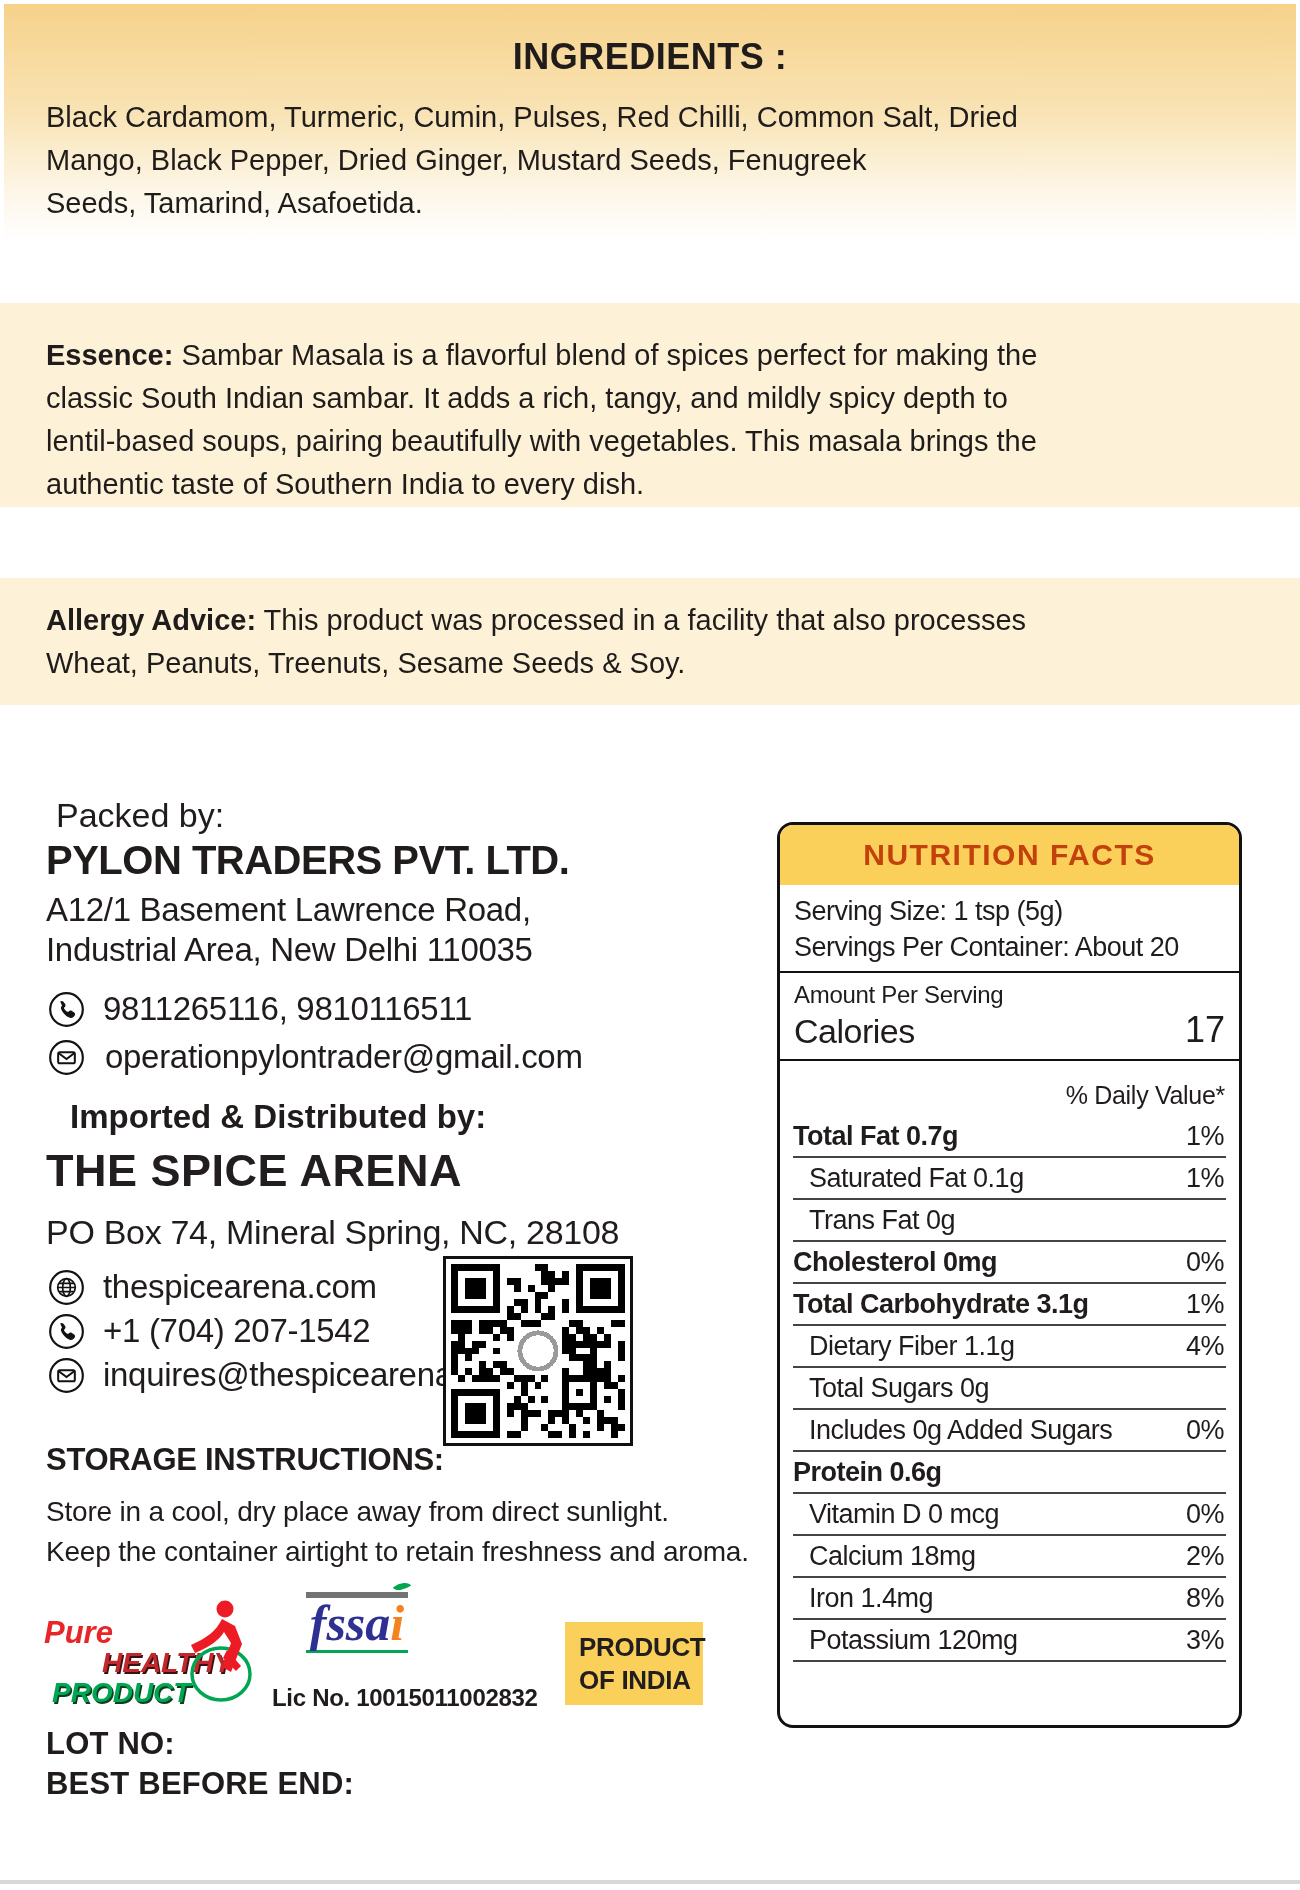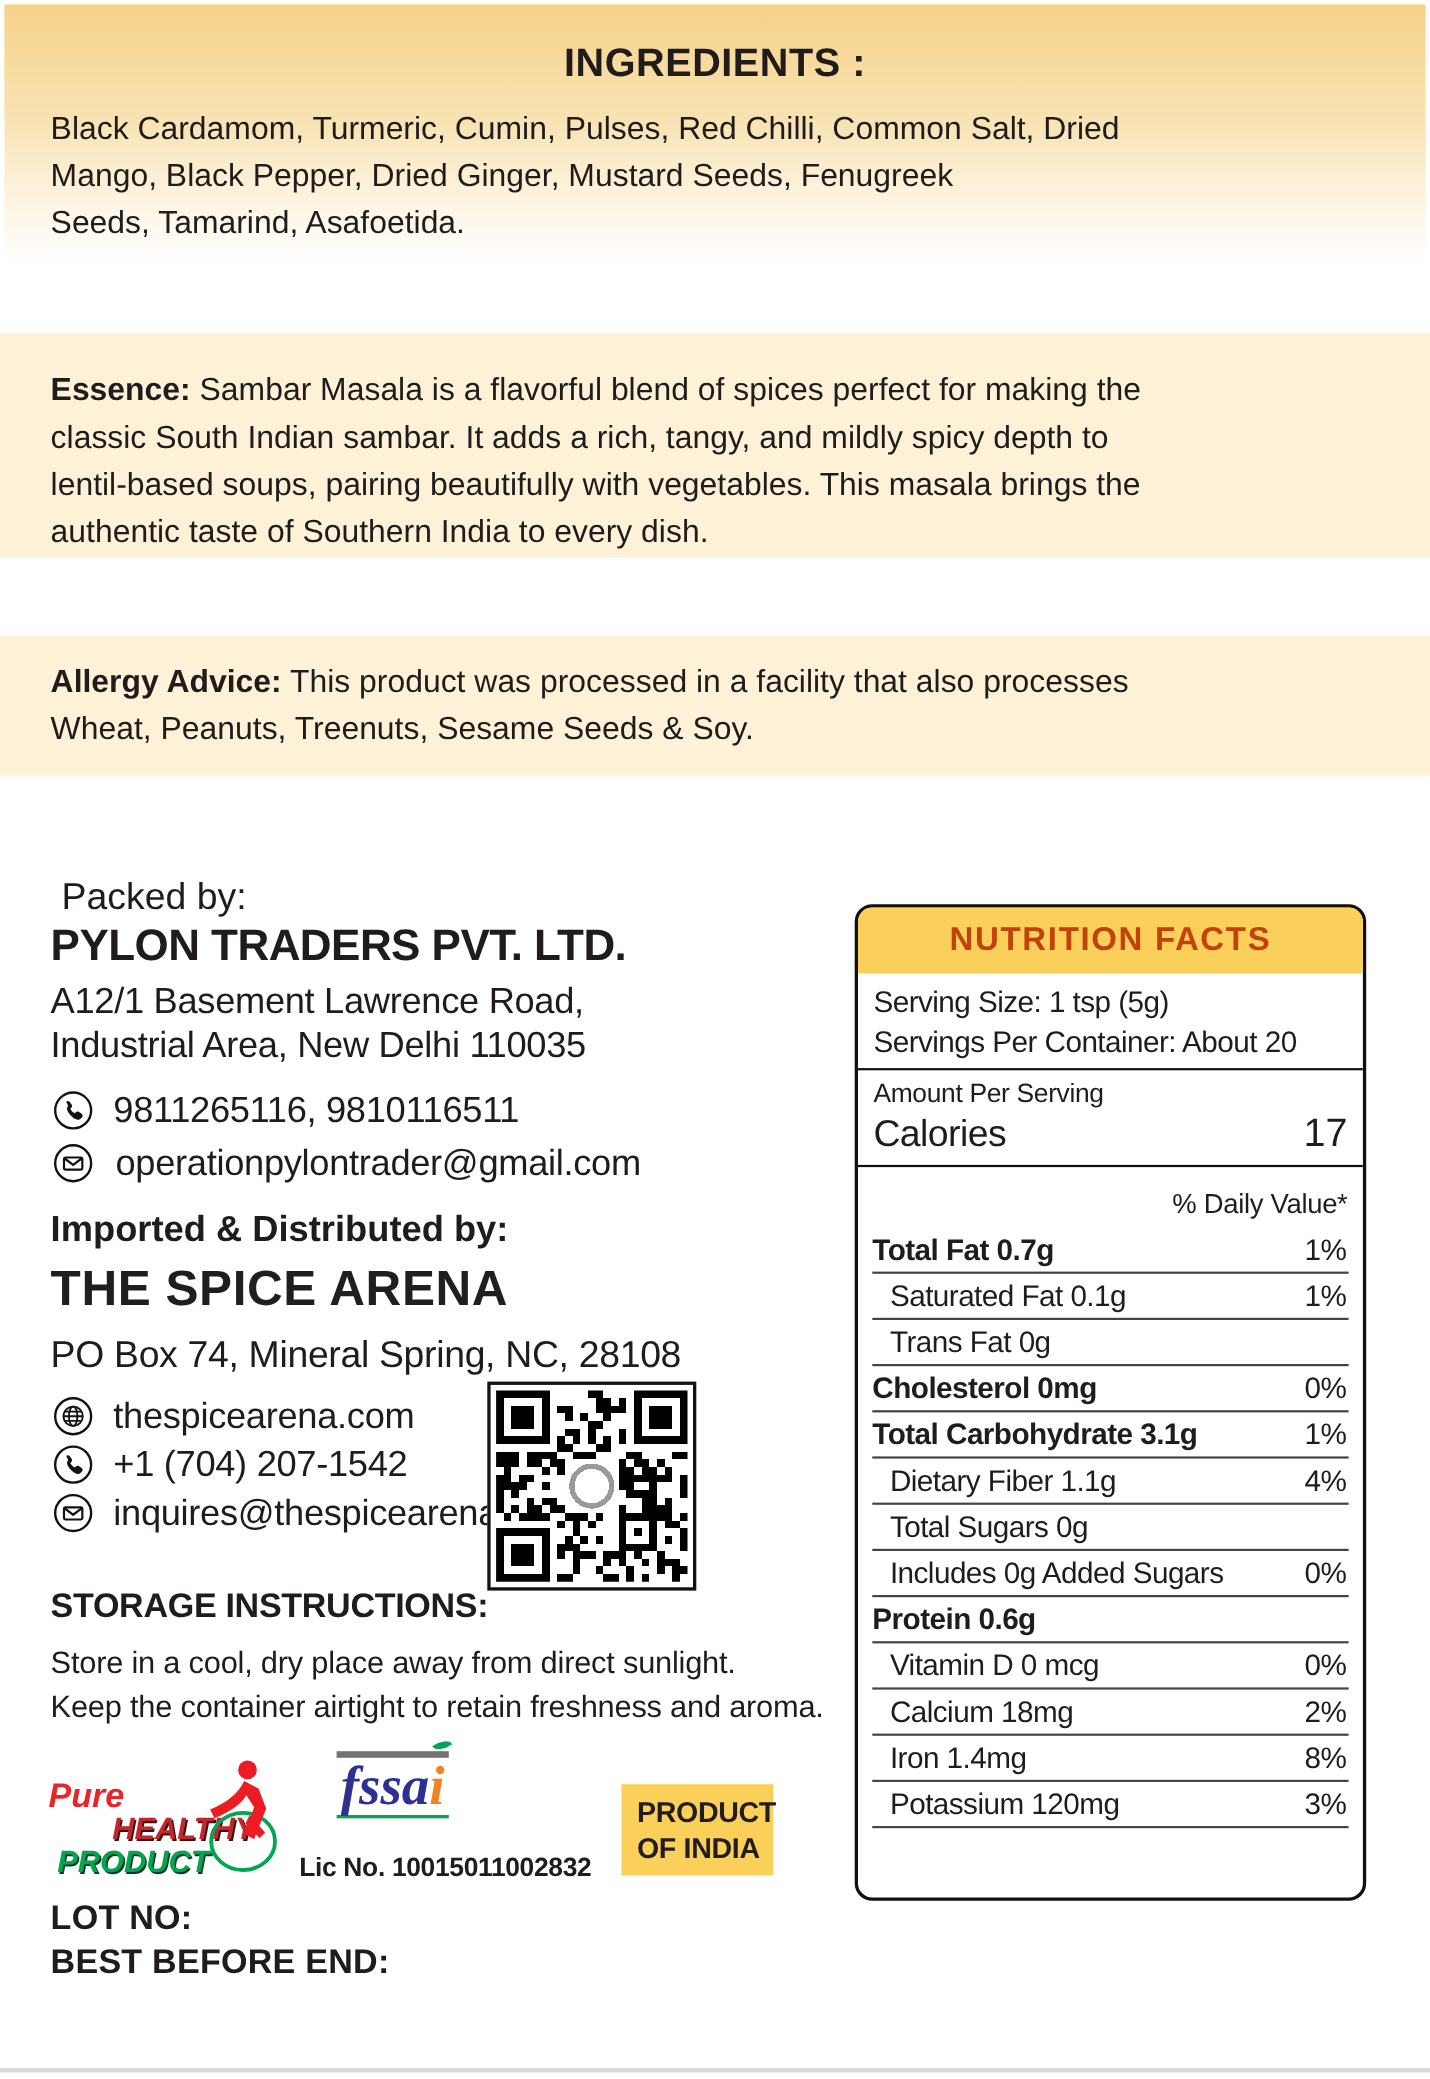--- a/index.html
+++ b/index.html
@@ -9,21 +9,21 @@
   
   #grad{top:4px;left:4px;right:4px;height:238px;
         background:linear-gradient(180deg,#f6d28a 0%,#f9e3b4 45%,#fdf7e9 80%,#ffffff 100%);}
   .sec-title{width:100%;text-align:center;font-weight:700;font-size:36px;letter-spacing:.5px;}
   .bodytxt{font-size:29px;line-height:43px;white-space:pre-line;}
   .cream{background:#fdf2d8;left:0;right:0;}
   .lead{font-size:29px;line-height:43px;}
   .lead b{font-weight:700;}
   
   .h-reg{font-size:34px;}
-  .h-semi{font-size:33px;font-weight:600;}
+  .h-semi{font-size:33px;font-weight:600;margin-left:24px;}
   .h-big{font-size:40px;font-weight:700;letter-spacing:-.5px;}
   .addr{font-size:33px;line-height:40px;letter-spacing:-.3px;}
   .crow{display:flex;align-items:center;gap:18px;font-size:33px;letter-spacing:-.3px;}
   .crow svg{width:37px;height:37px;flex:0 0 auto;}
   
   #band{top:1142px;height:54px;background:#fbd05a;z-index:1;}
   #brand{top:1145px;left:46px;font-size:45px;font-weight:700;letter-spacing:.5px;color:#221e1f;z-index:1;}
   
   .store-h{font-size:31px;font-weight:700;letter-spacing:-.3px;}
   .store-b{font-size:28px;line-height:40px;letter-spacing:-.2px;}

